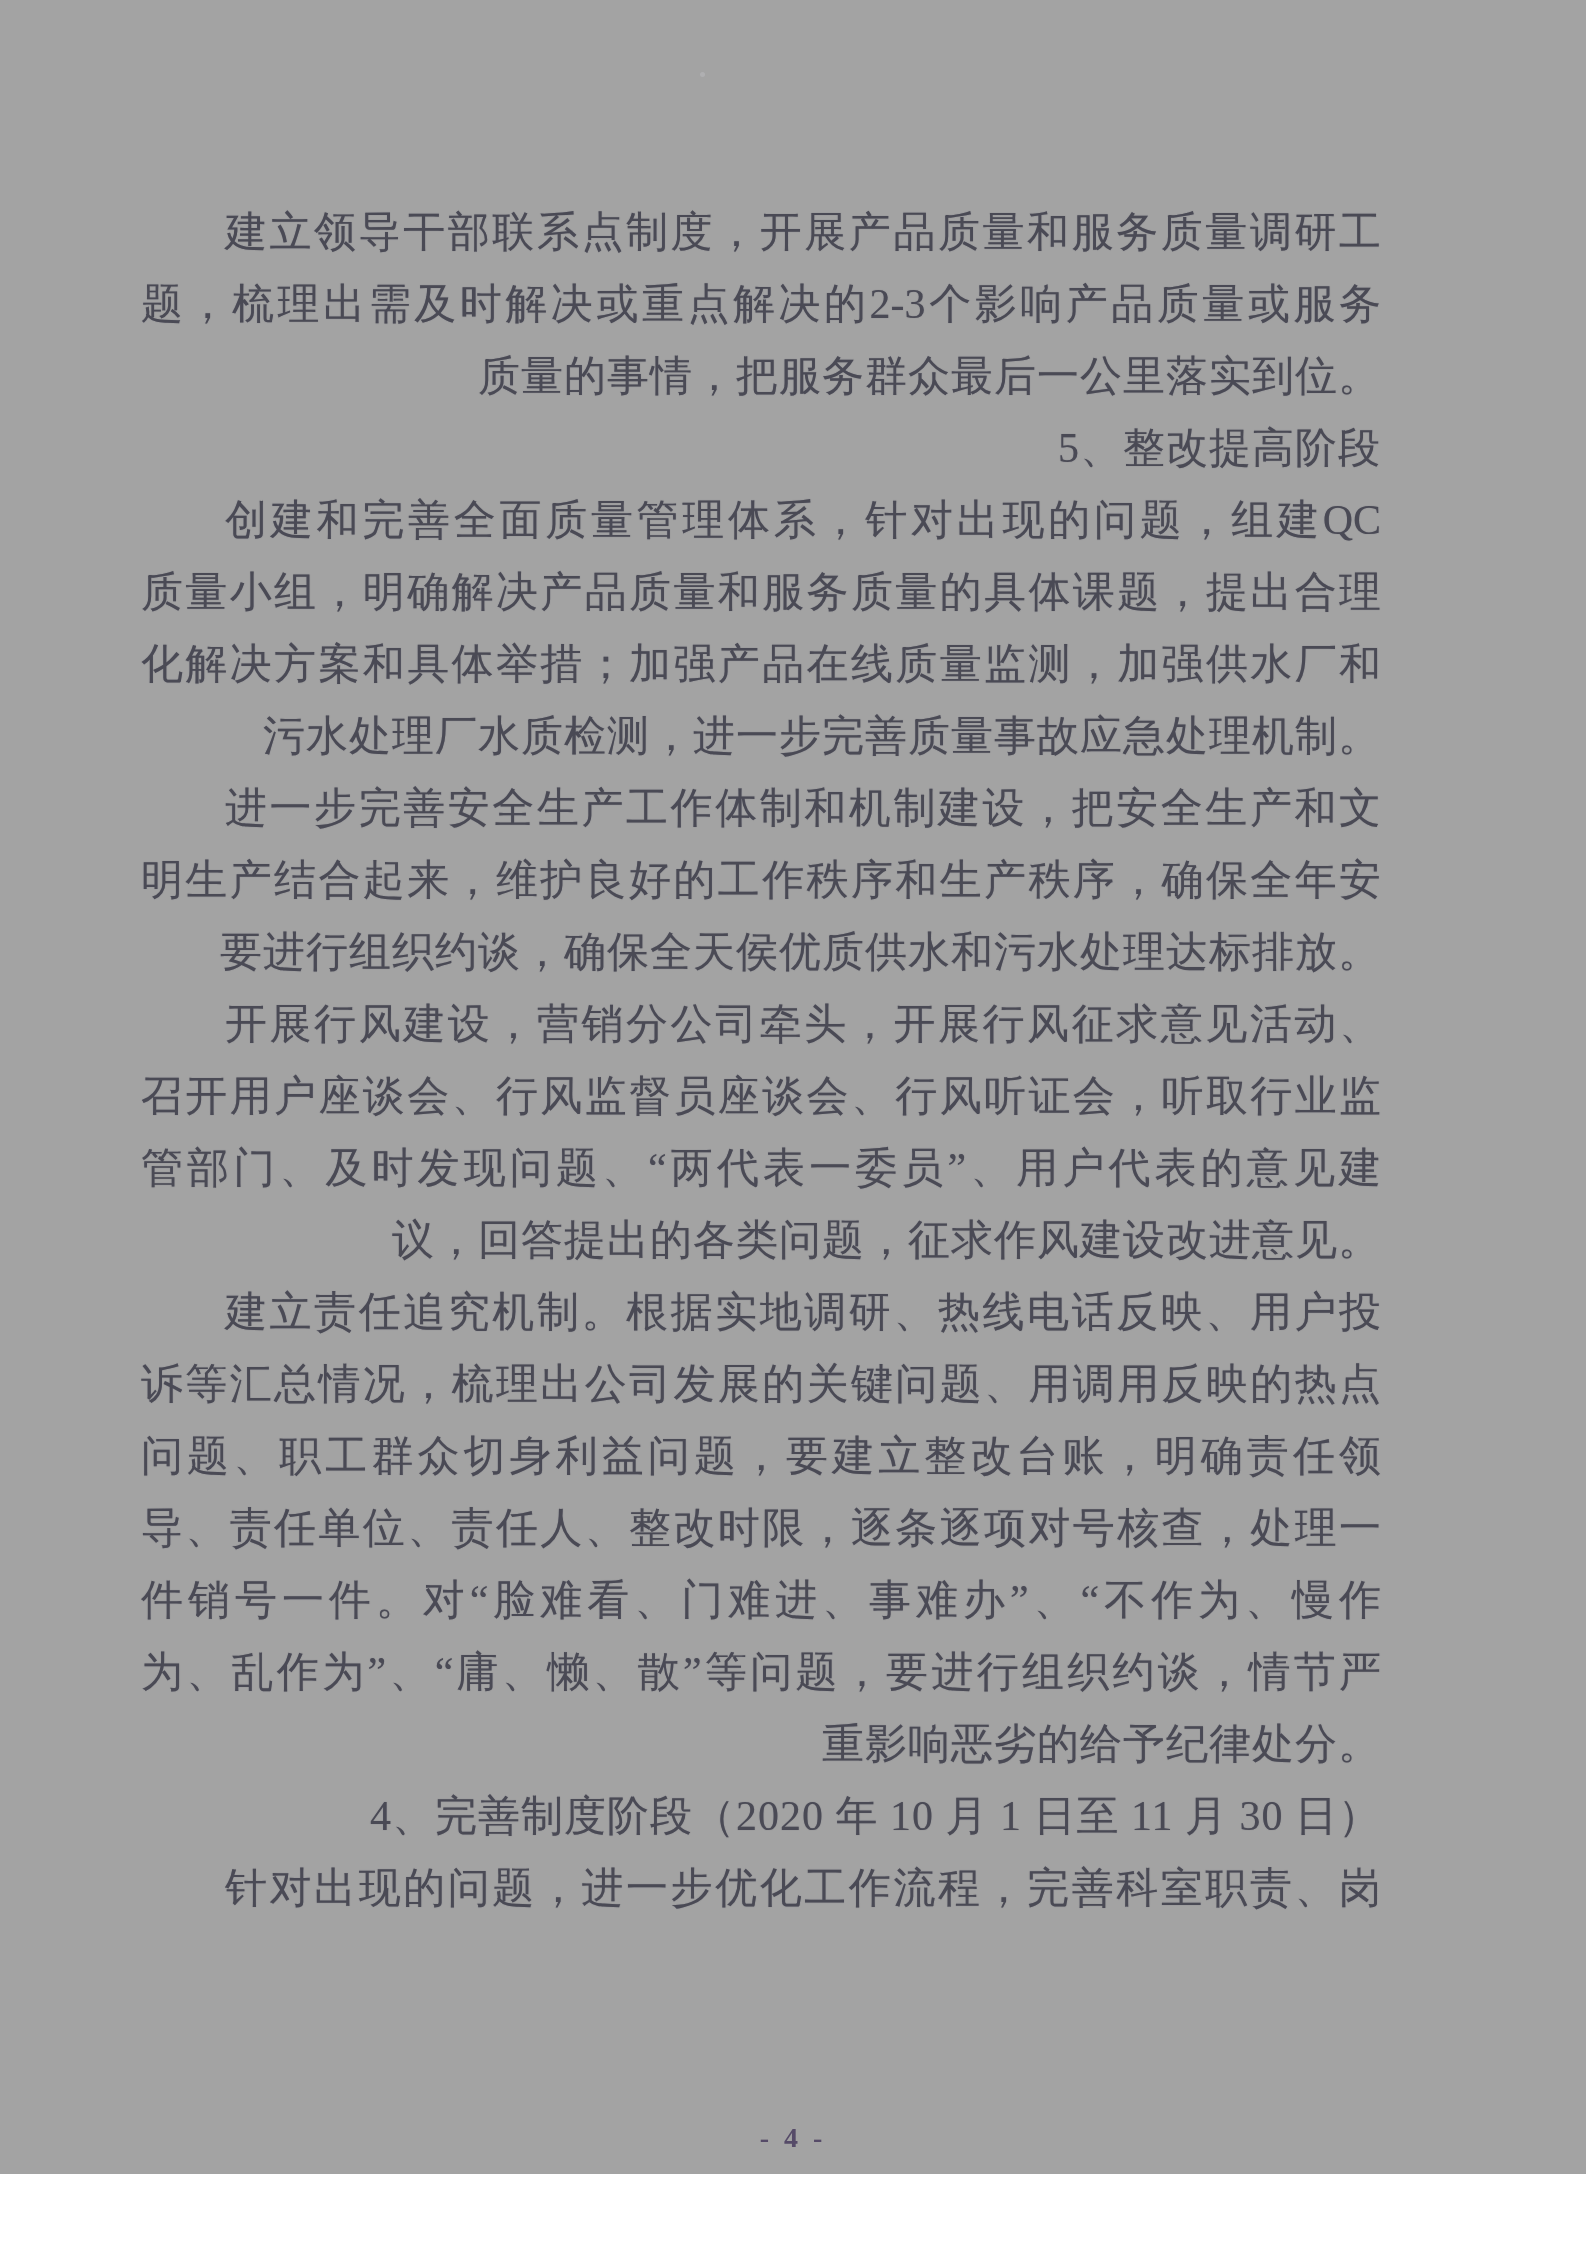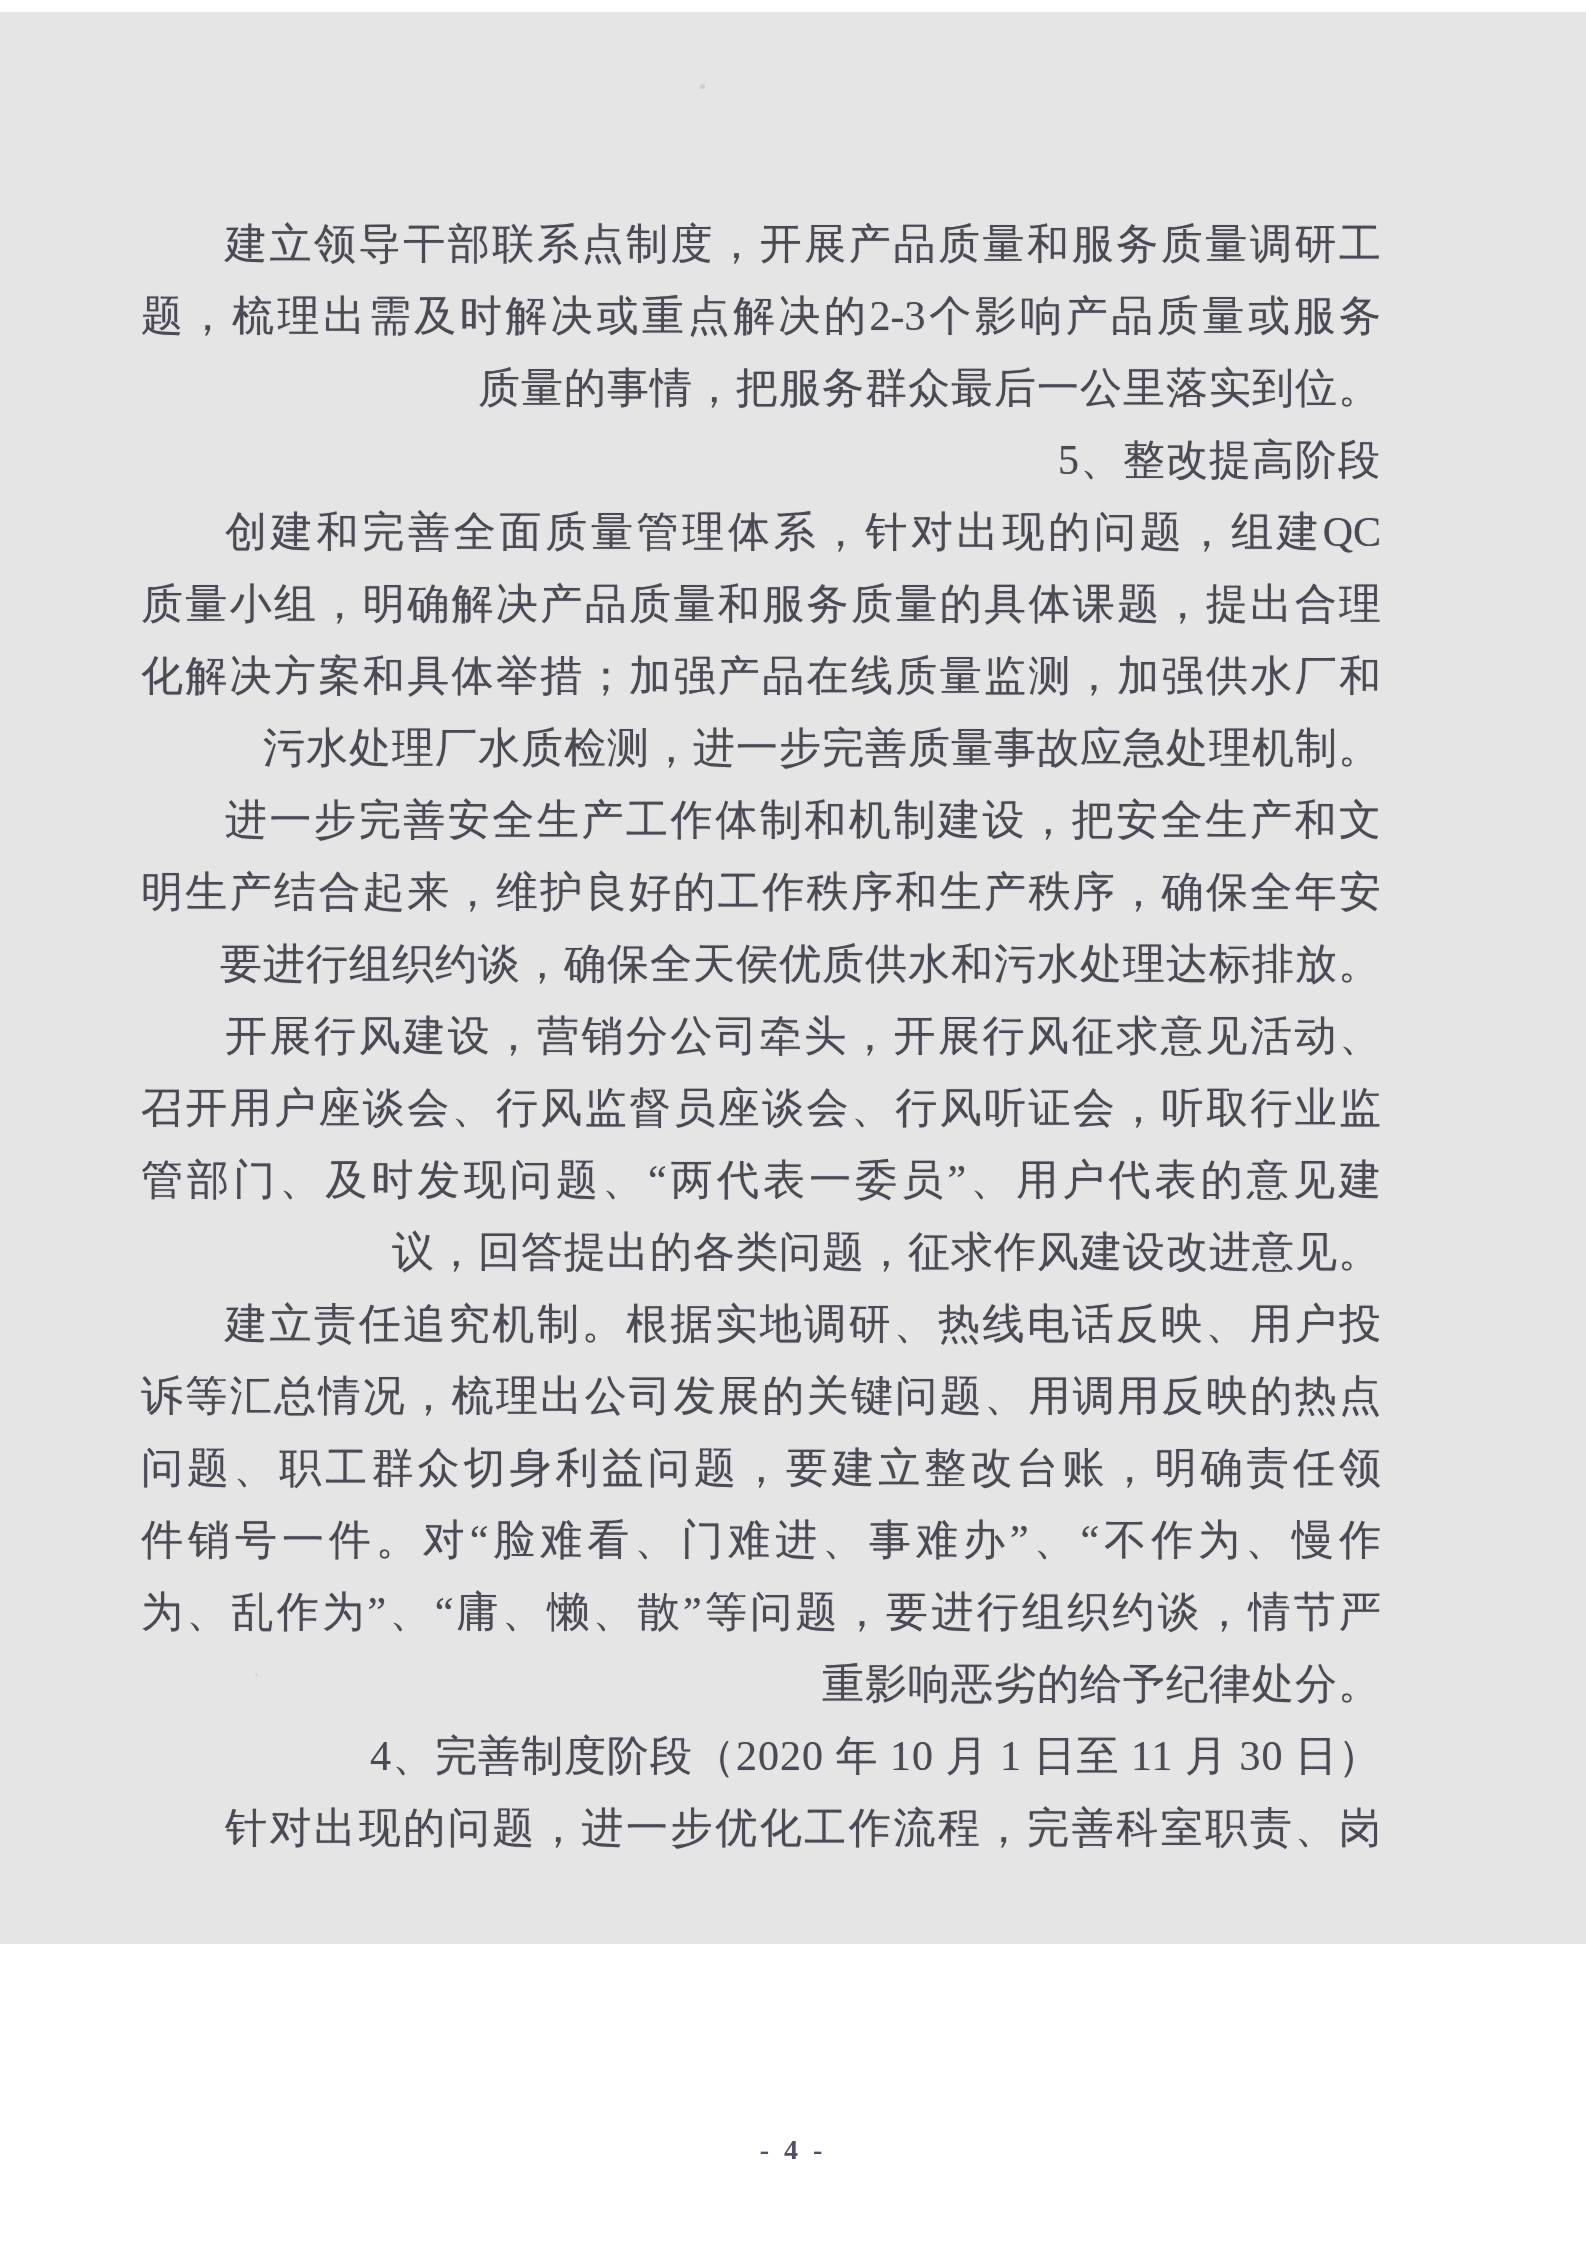--- a/index.html
+++ b/index.html
@@ -9,24 +9,24 @@
   }
   body {
     width: 1586px;
     height: 2244px;
     position: relative;
     overflow: hidden;
     font-family: "Liberation Serif", serif;
   }
   .page {
     position: absolute;
-    left: 0; top: 12px;
+    left: 0; top: 0;
     width: 1586px;
-    height: 1932px;
-    background: #e5e5e5;
+    height: 2174px;
+    background: #a3a3a3;
   }
   .text-block {
     position: absolute;
     left: 141px;
     top: 196px;
     width: 1240px;
   }
   .line {
     height: 72px;
     line-height: 72px;
@@ -86,20 +86,21 @@
     <div class="line indent just">进一步完善安全生产工作体制和机制建设，把安全生产和文</div>
     <div class="line just">明生产结合起来，维护良好的工作秩序和生产秩序，确保全年安</div>
     <div class="line">要进行组织约谈，确保全天侯优质供水和污水处理达标排放。</div>
     <div class="line indent just">开展行风建设，营销分公司牵头，开展行风征求意见活动、</div>
     <div class="line just">召开用户座谈会、行风监督员座谈会、行风听证会，听取行业监</div>
     <div class="line just">管部门、及时发现问题、“两代表一委员”、用户代表的意见建</div>
     <div class="line">议，回答提出的各类问题，征求作风建设改进意见。</div>
     <div class="line indent just">建立责任追究机制。根据实地调研、热线电话反映、用户投</div>
     <div class="line just">诉等汇总情况，梳理出公司发展的关键问题、用调用反映的热点</div>
     <div class="line just">问题、职工群众切身利益问题，要建立整改台账，明确责任领</div>
+    <div class="line just">导、责任单位、责任人、整改时限，逐条逐项对号核查，处理一</div>
     <div class="line just">件销号一件。对“脸难看、门难进、事难办”、“不作为、慢作</div>
     <div class="line just">为、乱作为”、“庸、懒、散”等问题，要进行组织约谈，情节严</div>
     <div class="line">重影响恶劣的给予纪律处分。</div>
     <div class="line indent">4、完善制度阶段（2020 年 10 月 1 日至 11 月 30 日）</div>
     <div class="line indent just">针对出现的问题，进一步优化工作流程，完善科室职责、岗</div>
   </div>
 
   <div class="page-number">- 4 -</div>
 
 </div>

